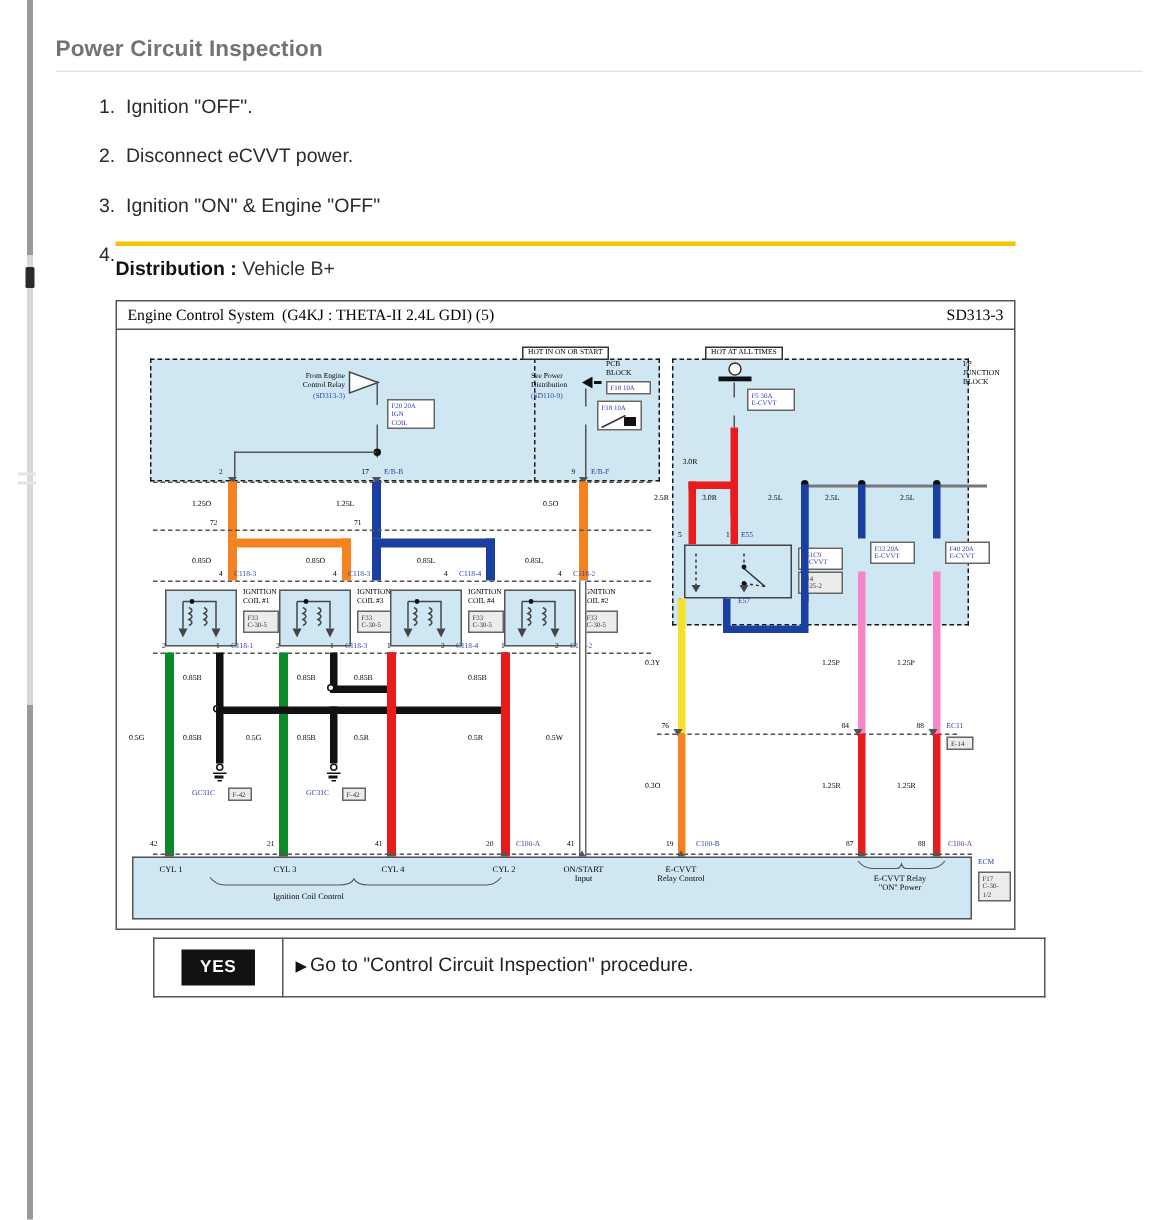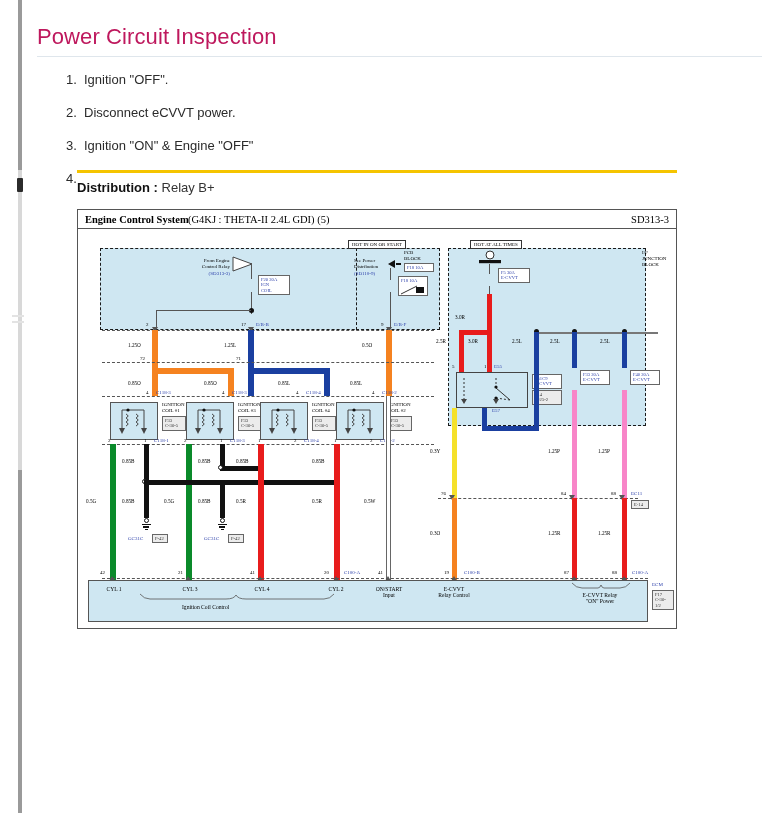--- a/index.html
+++ b/index.html
@@ -16,21 +16,21 @@
   #left-rail { position:absolute; left:0; top:0; width:24px; height:813px; background:#fff; }
   #left-rail .bar { position:absolute; left:18px; top:0; width:4px; height:813px; background:#9a9a9a; }
   #left-rail .bar-lite { position:absolute; left:18px; top:170px; width:4px; height:300px; background:#d8d8d8; }
   #left-rail .thumb { position:absolute; left:17px; top:178px; width:6px; height:14px; background:#2b2b2b; border-radius:1px; }
   #left-rail .tick { position:absolute; left:12px; width:14px; height:2px; background:#e3e3e3; }
 
   
   #page { position:absolute; left:24px; top:0; width:751px; height:813px; background:#fff; padding:0; }
 
   h1#title {
-    font-size:22px; font-weight:400; color:#be185d;
+    font-size:15px; font-weight:700; color:#737373;
     margin:24px 0 0 13px; letter-spacing:.1px;
   }
   .title-rule { margin:6px 13px 0 13px; height:1px; background:#dfe6ec; }
 
   ol.steps { list-style:none; margin:14px 0 0 0; padding:0 0 0 42px; }
   ol.steps > li {
     position:relative; font-size:13px; color:#2b2b2b; line-height:18px;
     margin-bottom:15px; padding-left:18px; max-width:600px;
   }
   ol.steps > li .num { position:absolute; left:0; top:0; }
@@ -43,21 +43,21 @@
 
   
   #diagram {
     position:relative; margin:14px 0 0 53px; width:600px; height:420px;
     border:1px solid #555; background:#fff;
   }
   #dg-head {
     position:relative; height:19px; border-bottom:1px solid #555;
     font-family:"Liberation Serif", serif; font-size:10.5px; color:#000;
   }
-  #dg-head .h-sys { position:absolute; left:7px; top:4px; font-weight:700; }
+  #dg-head .h-sys { position:absolute; left:7px; top:4px; font-weight:400; }
   #dg-head .h-eng { position:absolute; left:110px; top:4px; }
   #dg-head .h-sd  { position:absolute; right:7px; top:4px; }
   #dg-body { position:absolute; left:0; top:20px; width:598px; height:398px; overflow:hidden; }
 
   
   .shade { position:absolute; background:#cfe7f2; border:1px dashed #1a1a1a; }
   .blk-lbl {
     position:absolute; font-family:"Liberation Serif", serif;
     font-size:5px; line-height:6px; color:#000; white-space:pre-line;
   }
@@ -165,21 +165,21 @@
     </li>
     <li>
       <span class="num">4.</span>
     </li>
   </ol>
 
   <div class="spec-wrap">
     <div class="spec-rule"></div>
     <div class="spec-line">
       <b>Distribution :</b>
-      <span>Relay B+</span>
+      <span>Vehicle B+</span>
     </div>
   </div>
 
   <div id="diagram">
 
     <div id="dg-head">
       <span class="h-sys">Engine Control System</span>
       <span class="h-eng">(G4KJ : THETA-II 2.4L GDI) (5)</span>
       <span class="h-sd">SD313-3</span>
     </div>
@@ -516,16 +516,24 @@
       <div class="blk-lbl" style="left:574px;top:352px;color:#2b3faa;">ECM</div>
       <div class="gbox" style="left:574px;top:360px;width:22px;">F17
 C-30-1/2</div>
 
     </div>
   </div>
 
 
   <table id="yn">
     <tbody>
+        <tr>
+      <td class="yn-k">
+        <span class="chip">YES</span>
+      </td>
+      <td>
+        <span class="tri">▶</span><span>Go to "Control Circuit Inspection" procedure.</span>
+      </td>
+    </tr>
   </tbody>
     </table>
 
 </div>
 
 </body></html>

